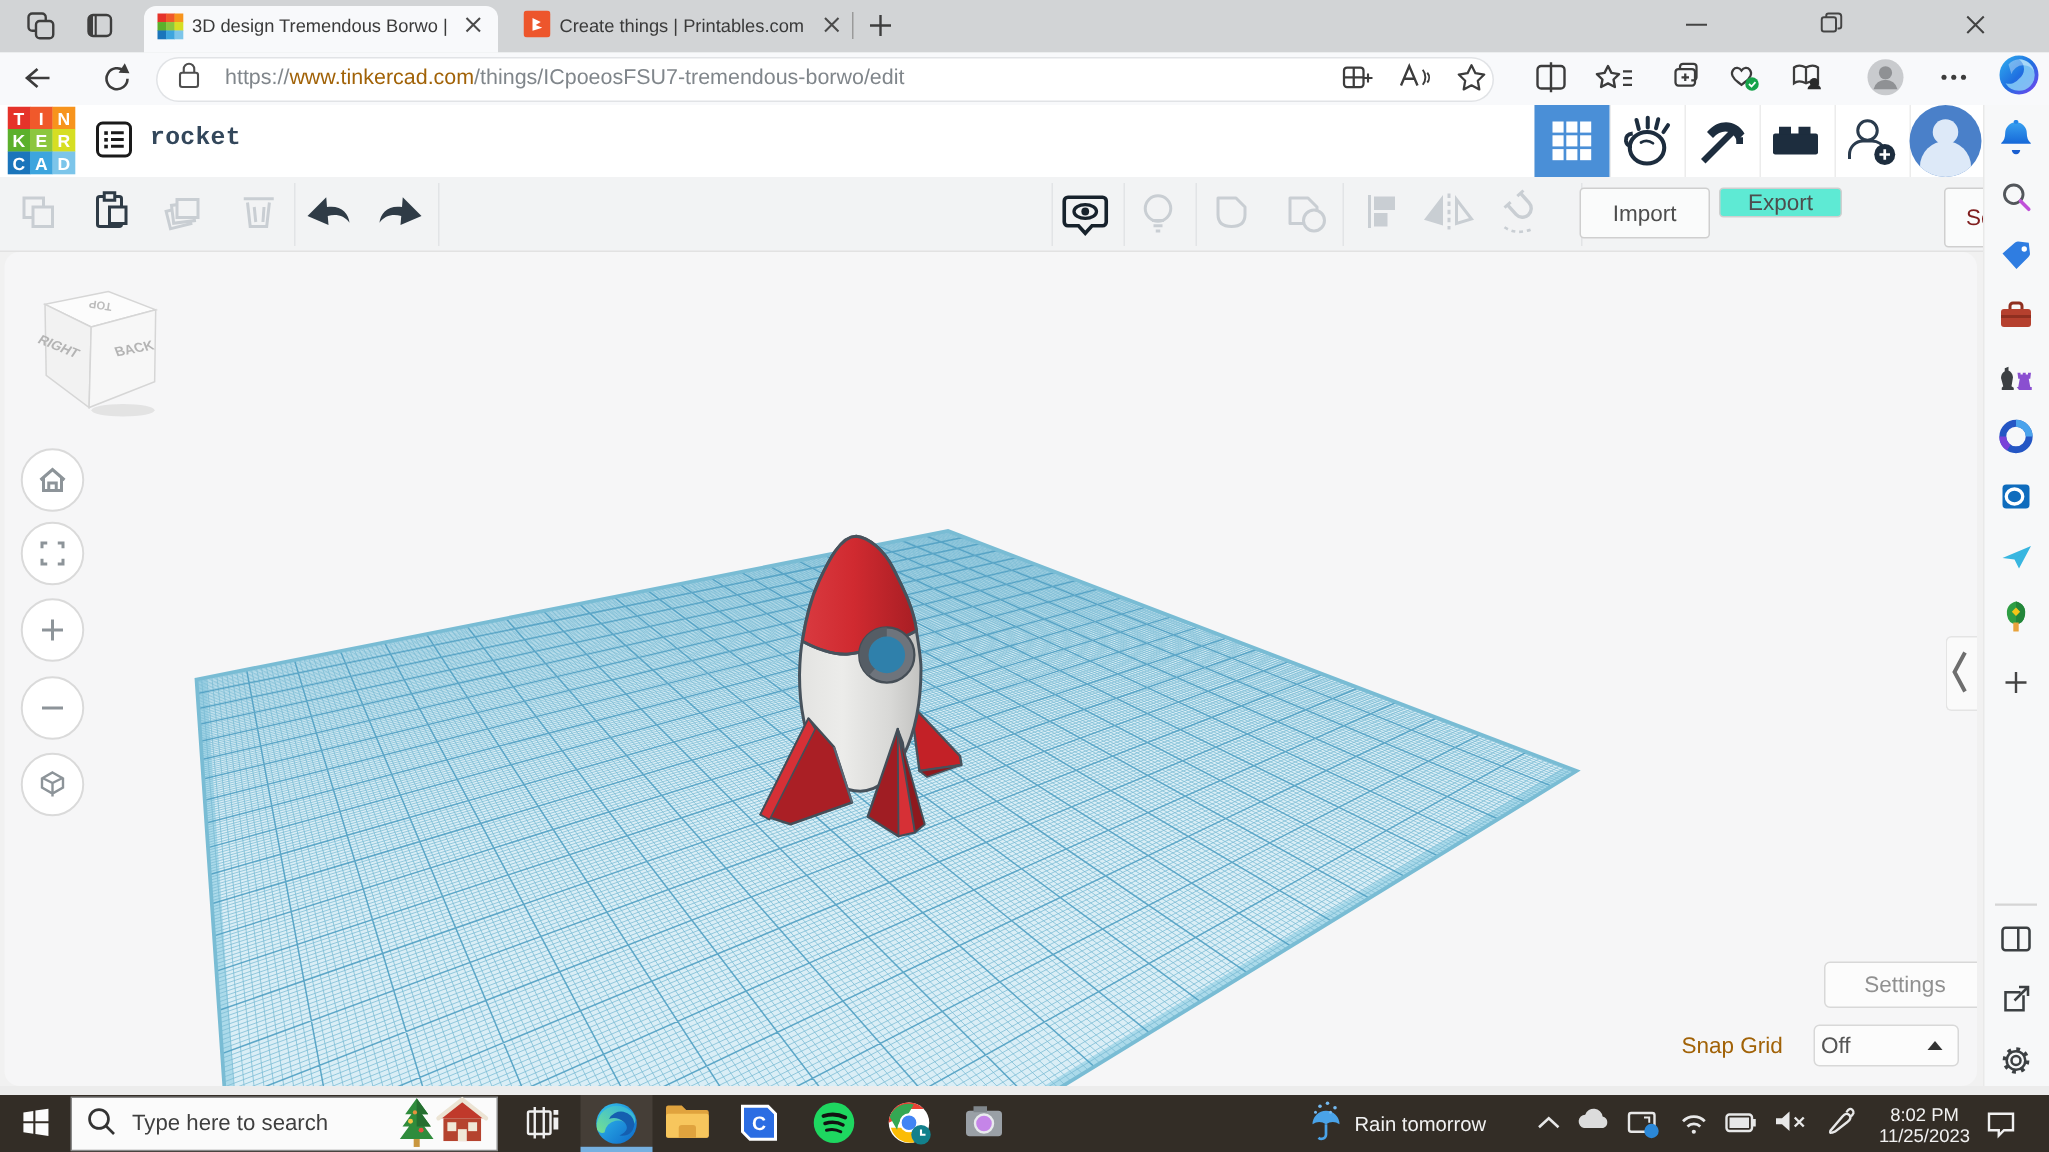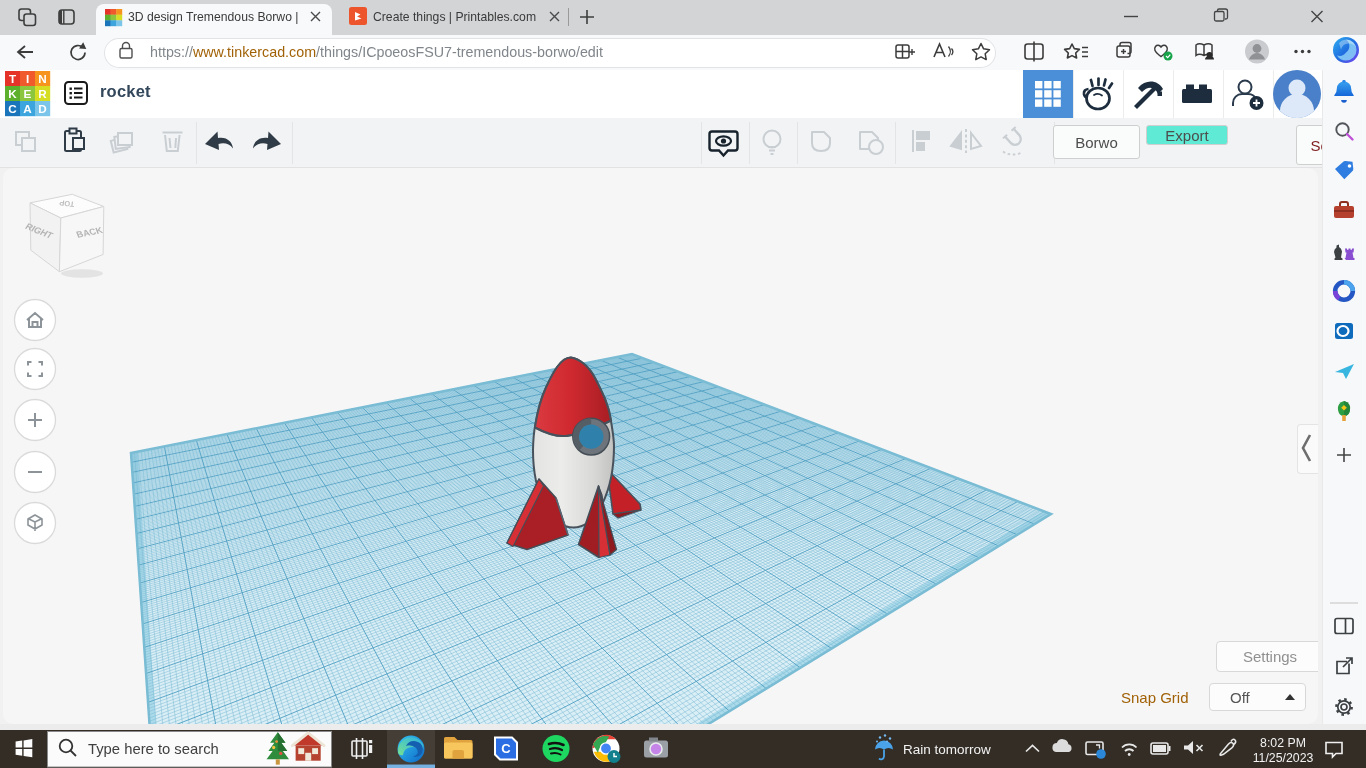--- a/index.html
+++ b/index.html
@@ -148,21 +148,21 @@
       <line x1="11" y1="8.5" x2="19.5" y2="8.5"></line>
       <line x1="11" y1="13" x2="19.5" y2="13"></line>
       <line x1="11" y1="17.5" x2="19.5" y2="17.5"></line>
     </g>
   <g fill="#1a1a1a">
       <rect x="6.5" y="7.5" width="2.4" height="2.4"></rect>
       <rect x="6.5" y="12" width="2.4" height="2.4"></rect>
       <rect x="6.5" y="16.5" width="2.4" height="2.4"></rect>
     </g>
 </svg>
-<div style="position:absolute;left:100px;top:82px;font-size:16.5px;font-weight:bold;color:#33475b;letter-spacing:0.2px;font-family:Liberation Sans, sans-serif">rocket</div>
+<div style="position:absolute;left:100px;top:82px;font-size:16.5px;font-weight:bold;color:#33475b;letter-spacing:0.2px;font-family:Liberation Mono, monospace">rocket</div>
 <div style="position:absolute;left:1023px;top:70px;width:1px;height:48px;background:#ececec"></div>
 <div style="position:absolute;left:1073px;top:70px;width:1px;height:48px;background:#ececec"></div>
 <div style="position:absolute;left:1123px;top:70px;width:1px;height:48px;background:#ececec"></div>
 <div style="position:absolute;left:1173px;top:70px;width:1px;height:48px;background:#ececec"></div>
 <div style="position:absolute;left:1223px;top:70px;width:1px;height:48px;background:#ececec"></div>
 <div style="position:absolute;left:1273px;top:70px;width:1px;height:48px;background:#ececec"></div>
 <div style="position:absolute;left:1023px;top:70px;width:50px;height:48px;background:#4a8fd7"></div>
 <svg width="30" height="30" style="position:absolute;left:1033px;top:79px">
   <g fill="#fff">
       <rect x="2" y="2" width="7.4" height="7.4"></rect>
@@ -270,21 +270,21 @@
     <line x1="966" y1="11" x2="966" y2="35" stroke-dasharray="3 2.4"></line>
     <path d="M961 15 v16 l-10-3 z" fill="#c9ced3"></path>
     <path d="M971 15 v16 l10-3 z"></path>
   </g>
   <g transform="translate(1015,21) rotate(-42)" stroke="#c9ced3" fill="none">
     <path d="M-5.8 -8.5 v8.5 a5.8 5.8 0 0 0 11.6 0 v-8.5" stroke-width="2.3"></path>
     <path d="M-8.5 -8.5 h5.5 M3 -8.5 h5.5" stroke-width="2"></path>
   </g>
   <path d="M1003 33.5 q8 5.5 19 1" stroke="#c9ced3" stroke-dasharray="2.6 2.6" stroke-width="1.8" fill="none"></path>
 </svg>
-<div style="border:1px solid #cfcfcf;border-radius:3px;background:#fafbfb;color:#4d4d4d;font-size:15px;font-family:'Liberation Sans',sans-serif;display:flex;align-items:center;justify-content:center;position:absolute;box-sizing:border-box;left:1053px;top:125px;width:87px;height:34px">Borwo</div>
+<div style="border:1px solid #cfcfcf;border-radius:3px;background:#fafbfb;color:#4d4d4d;font-size:15px;font-family:'Liberation Sans',sans-serif;display:flex;align-items:center;justify-content:center;position:absolute;box-sizing:border-box;left:1053px;top:125px;width:87px;height:34px">Import</div>
 <div style="border:1px solid #cfcfcf;border-radius:3px;background:#5eead4;color:#4d4d4d;font-size:15px;font-family:'Liberation Sans',sans-serif;display:flex;align-items:center;justify-content:center;position:absolute;box-sizing:border-box;left:1146px;top:125px;width:82px;height:20px">Export</div>
 <div style="border:1px solid #cfcfcf;border-radius:3px;background:#fafbfb;color:#7f1d1d;font-size:15px;font-family:'Liberation Sans',sans-serif;display:flex;align-items:center;justify-content:center;position:absolute;box-sizing:border-box;left:1296px;top:125px;width:84px;height:40px">Send To</div>
 <div style="position:absolute;left:3px;top:168px;width:1315px;height:556px;background:#f6f6f7;border-radius:10px;overflow:hidden">
   <div style="position:absolute;left:-3px;top:-168px;width:1366px;height:768px">
       <svg width="1366" height="768" viewBox="0 0 1366 768" style="position:absolute;left:0;top:0">
 <clipPath id="gq">
           <polygon points="131.0,453.0 632.0,354.0 1051.0,514.0 172.0,1053.0"></polygon>
         </clipPath>
         <polygon points="131.0,453.0 632.0,354.0 1051.0,514.0 172.0,1053.0" fill="#daeef6"></polygon>
 <path d="M131.0 453.0 L172.0 1053.0 M172.0 1053.0 L1051.0 514.0" stroke="#a5d7e9" stroke-width="13" fill="none" opacity="0.9" clip-path="url(#gq)"></path>
@@ -375,21 +375,21 @@
   <polygon points="598.5,486 578.5,544.5 599,557.5 603,540" fill="#a01d23" stroke="#434e58" stroke-width="1.6" stroke-linejoin="round"></polygon>
   <polygon points="598.5,486 599,557.5 610,555 602,495" fill="#d63036" stroke="#434e58" stroke-width="1.2" stroke-linejoin="round"></polygon>
   <polygon points="598.5,486 610,555 616.5,549.5" fill="#8e191e" stroke="#434e58" stroke-width="1.3" stroke-linejoin="round"></polygon>
 </svg>
 <div style="position:absolute;left:1297px;top:424px;width:21px;height:50px;background:#fafafa;border:1px solid #e4e4e4;border-right:none;border-radius:4px 0 0 4px;box-sizing:border-box"></div>
 <svg width="20" height="50" style="position:absolute;left:1297px;top:424px">
         <path d="M13 11 L6 24 L13 37" stroke="#6e6e6e" stroke-width="2.6" fill="none"></path>
       </svg>
 <div style="position:absolute;left:1216px;top:641px;width:108px;height:31px;background:#fcfcfc;border:1px solid #d8d8d8;border-radius:4px;box-sizing:border-box;display:flex;align-items:center;justify-content:center;font-size:15px;color:#909090;font-family:'Liberation Sans',sans-serif">Settings</div>
 <div style="position:absolute;left:1121px;top:689px;width:90px;height:18px;font-size:15px;color:#a16207;font-family:'Liberation Sans',sans-serif">Snap Grid</div>
-<div style="position:absolute;left:1209px;top:683px;width:97px;height:28px;background:#fcfcfc;border:1px solid #d8d8d8;border-radius:4px;box-sizing:border-box;font-size:15px;color:#555;font-family:'Liberation Sans',sans-serif;display:flex;align-items:center;padding-left:20px">Off</div>
+<div style="position:absolute;left:1209px;top:683px;width:97px;height:28px;background:#fcfcfc;border:1px solid #d8d8d8;border-radius:4px;box-sizing:border-box;font-size:15px;color:#555;font-family:'Liberation Sans',sans-serif;display:flex;align-items:center;padding-left:4px">Off</div>
 <svg width="12" height="8" style="position:absolute;left:1284px;top:693px">
         <path d="M1 7 L6 1 L11 7 Z" fill="#333"></path>
       </svg>
     </div>
 </div>
 <div style="position:absolute;left:1322px;top:70px;width:44px;height:654px;background:#f7f8f9;border-left:1px solid #e9e9e9;box-sizing:border-box"></div>
 <svg width="44" height="658" style="position:absolute;left:1322px;top:70px">
   <defs>
       <linearGradient id="bell" x1="0" y1="0" x2="0" y2="1">
         <stop offset="0" stop-color="#38a1f0"></stop>

